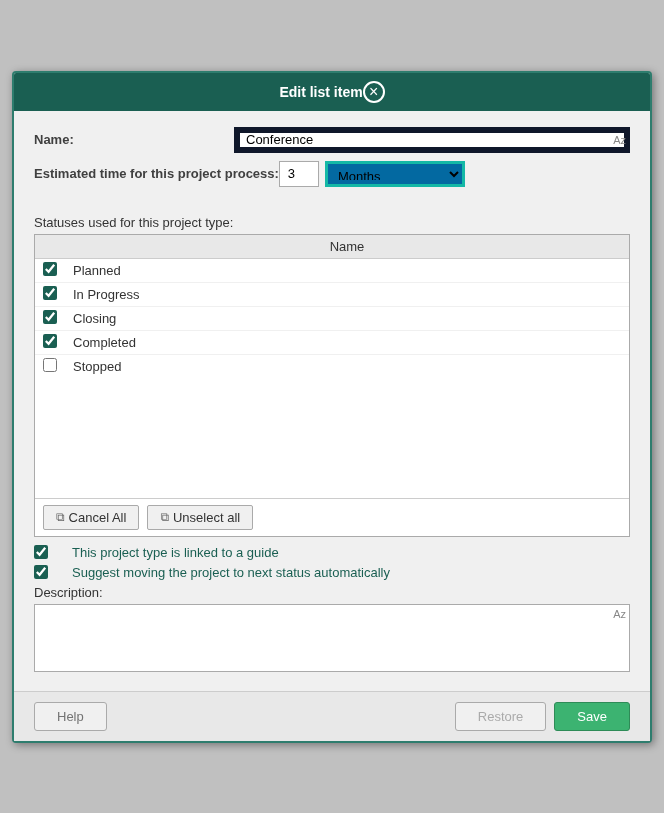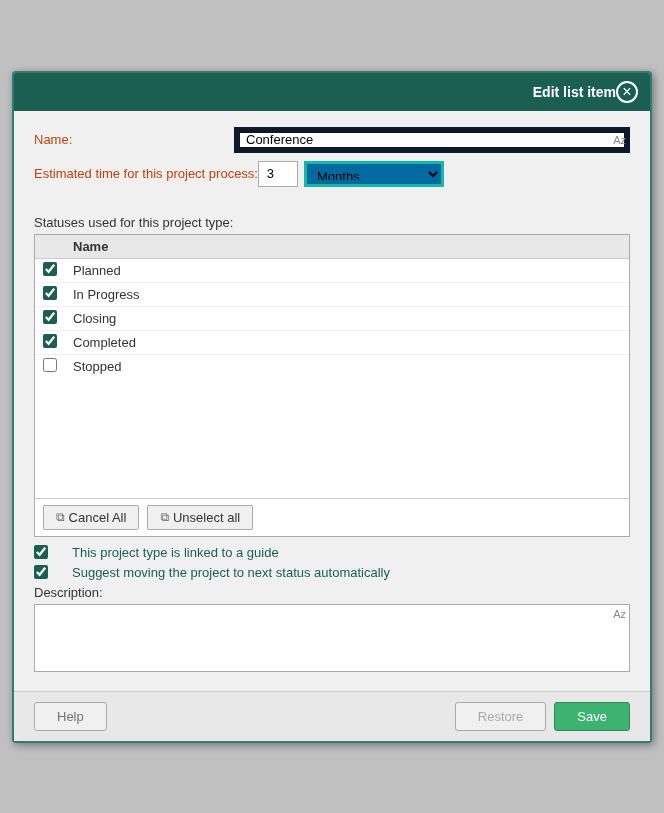--- a/index.html
+++ b/index.html
@@ -22,21 +22,21 @@
       display: flex;
       flex-direction: column;
     }
     .dialog-title {
       background: #1a5f52;
       color: white;
       padding: 8px 12px;
       font-size: 14px;
       font-weight: bold;
       display: flex;
-      justify-content: flex-end;
+      justify-content: center;
       align-items: center;
       border-radius: 2px 2px 0 0;
     }
     .close-btn {
       background: none;
       border: none;
       color: white;
       font-size: 16px;
       cursor: pointer;
       width: 22px;
@@ -51,23 +51,24 @@
     .dialog-body {
       padding: 16px 20px;
       flex: 1;
     }
     .field-row {
       display: flex;
       align-items: center;
       margin-bottom: 8px;
     }
     .field-label {
-      color: #c2410c;
+      color: #404040;
       min-width: 200px;
       font-size: 13px;
+      font-weight: bold;
     }
     .field-value-container {
       display: flex;
       align-items: center;
       flex: 1;
       position: relative;
     }
     .name-input {
       flex: 1;
       border: 6px solid #0f172a;
@@ -120,22 +121,22 @@
       margin-bottom: 8px;
     }
     .statuses-table {
       width: 100%;
       border-collapse: collapse;
     }
     .statuses-table th {
       background: #e8e8e8;
       border-bottom: 1px solid #ccc;
       padding: 4px 8px;
-      text-align: left;
-      font-weight: bold;
+      text-align: center;
+      font-weight: normal;
       font-size: 13px;
       color: #333;
     }
     .statuses-table td {
       padding: 3px 8px;
       font-size: 13px;
       color: #333;
       border-bottom: 1px solid #f0f0f0;
     }
     .statuses-table tr:last-child td {

